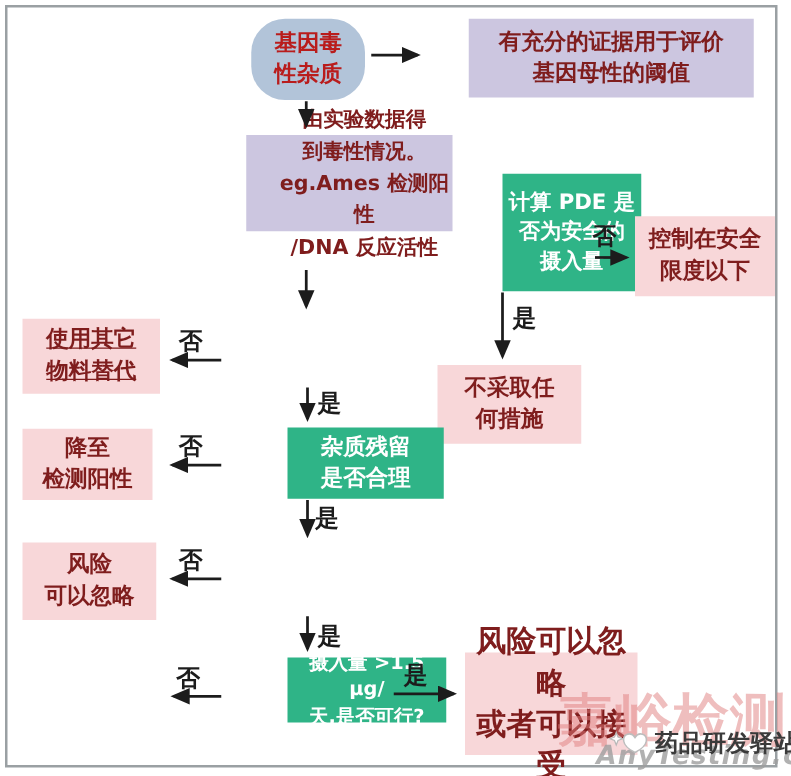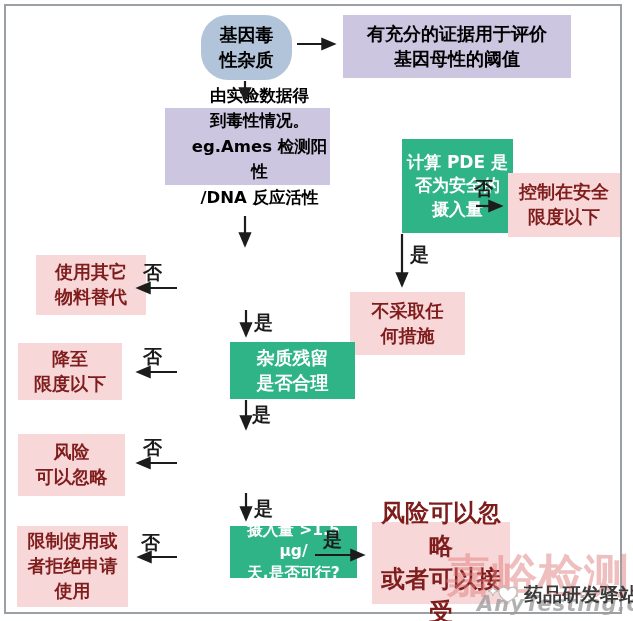--- a/index.html
+++ b/index.html
@@ -10,33 +10,33 @@
   }
   .frame{
     position:absolute;left:4px;top:4px;width:614px;height:606px;
     border:2px solid #9aa0a3;pointer-events:none;
   }
   .node{
     position:absolute;display:flex;align-items:center;justify-content:center;
     text-align:center;white-space:pre-line;box-sizing:border-box;
     font-weight:700;line-height:1.38;z-index:2;padding:2px;
   }
-  .blue  {background:var(--blue-node);color:#000000;border-radius:27px;}
-  .purple{background:var(--purple-node);color:#000000;}
+  .blue  {background:var(--blue-node);color:#b91c1c;border-radius:27px;}
+  .purple{background:var(--purple-node);color:#7f1d1d;margin-left:32px;}
   .green {background:var(--green-node);color:#ffffff;margin-left:45px;}
   .pink  {background:var(--pink-node);color:#7f1d1d;}
 
   #n-source     {left:201px;top:15px;width:91px;height:65px;font-size:18px;}
   #n-evidence   {left:343px;top:15px;width:228px;height:63px;font-size:18px;}
   #n-expdata    {left:165px;top:108px;width:165px;height:77px;font-size:16.5px;line-height:1.55;padding-left:26px;}
   #n-pde        {left:357px;top:139px;width:111px;height:94px;font-size:17px;}
   #n-control    {left:508px;top:173px;width:112px;height:64px;font-size:18px;}
   #n-noaction   {left:350px;top:292px;width:115px;height:63px;font-size:18px;}
   #n-unavoidable{left:179px;top:252px;width:133px;height:57px;font-size:18px;}
-  #n-substitute {left:36px;top:255px;width:110px;height:60px;font-size:18px;}
+  #n-substitute {left:18px;top:255px;width:110px;height:60px;font-size:18px;text-decoration:underline;}
   #n-residue    {left:185px;top:342px;width:125px;height:57px;font-size:18px;}
   #n-reduce     {left:18px;top:343px;width:104px;height:57px;font-size:18px;}
   #n-ttc        {left:183px;top:435px;width:127px;height:57px;font-size:18px;}
   #n-negligible {left:18px;top:434px;width:107px;height:62px;font-size:18px;}
   #n-intake     {left:185px;top:526px;width:127px;height:52px;font-size:15.5px;}
   #n-restrict   {left:17px;top:526px;width:111px;height:81px;font-size:18px;}
   #n-acceptable {left:372px;top:522px;width:138px;height:82px;font-size:24px;}
 
   .lbl{
     position:absolute;font-size:19px;font-weight:700;color:#1c1c1c;z-index:3;
@@ -89,28 +89,25 @@
 摄入量</div>
   <div class="node pink" id="n-control">控制在安全
 限度以下</div>
   <div class="node pink" id="n-noaction">不采取任
 何措施</div>
   <div class="node pink" id="n-substitute">使用其它
 物料替代</div>
   <div class="node green" id="n-residue">杂质残留
 是否合理</div>
   <div class="node pink" id="n-reduce">降至
-限度以下</div>
+检测阳性</div>
   <div class="node pink" id="n-negligible">风险
 可以忽略</div>
   <div class="node green" id="n-intake">摄入量 &gt;1.5 μg/
 天,是否可行?</div>
-  <div class="node pink" id="n-restrict">限制使用或
-者拒绝申请
-使用</div>
   <div class="node pink" id="n-acceptable">风险可以忽略
 或者可以接受</div>
 
   <span class="lbl" id="lbl-no-pde">否</span>
   <span class="lbl" id="lbl-yes-pde">是</span>
   <span class="lbl" id="lbl-no-unavoid">否</span>
   <span class="lbl" id="lbl-yes-unavoid">是</span>
   <span class="lbl" id="lbl-no-residue">否</span>
   <span class="lbl" id="lbl-yes-residue">是</span>
   <span class="lbl" id="lbl-no-ttc">否</span>

